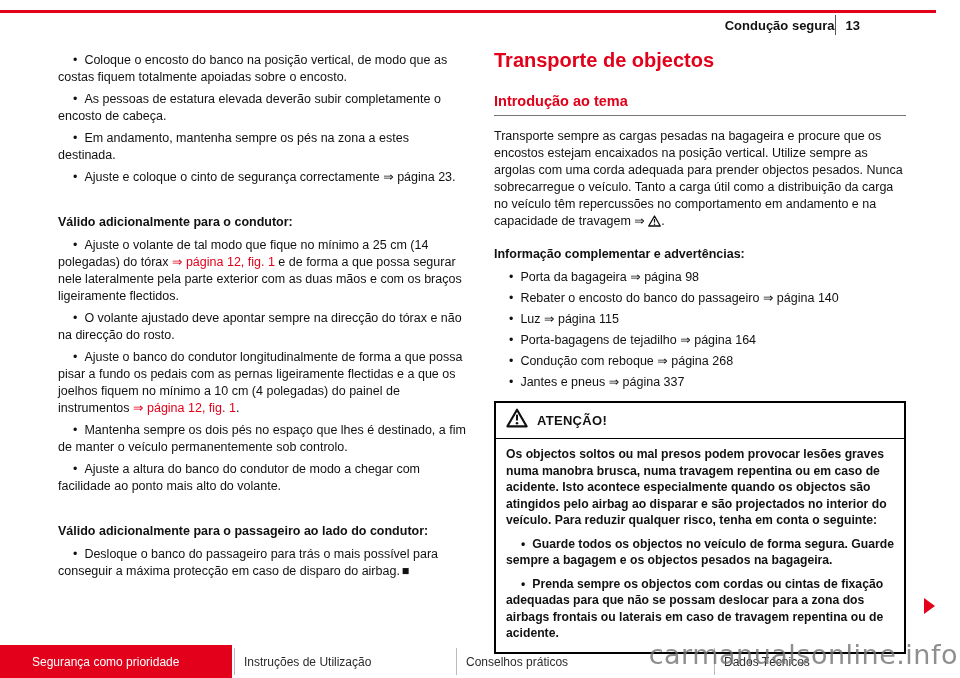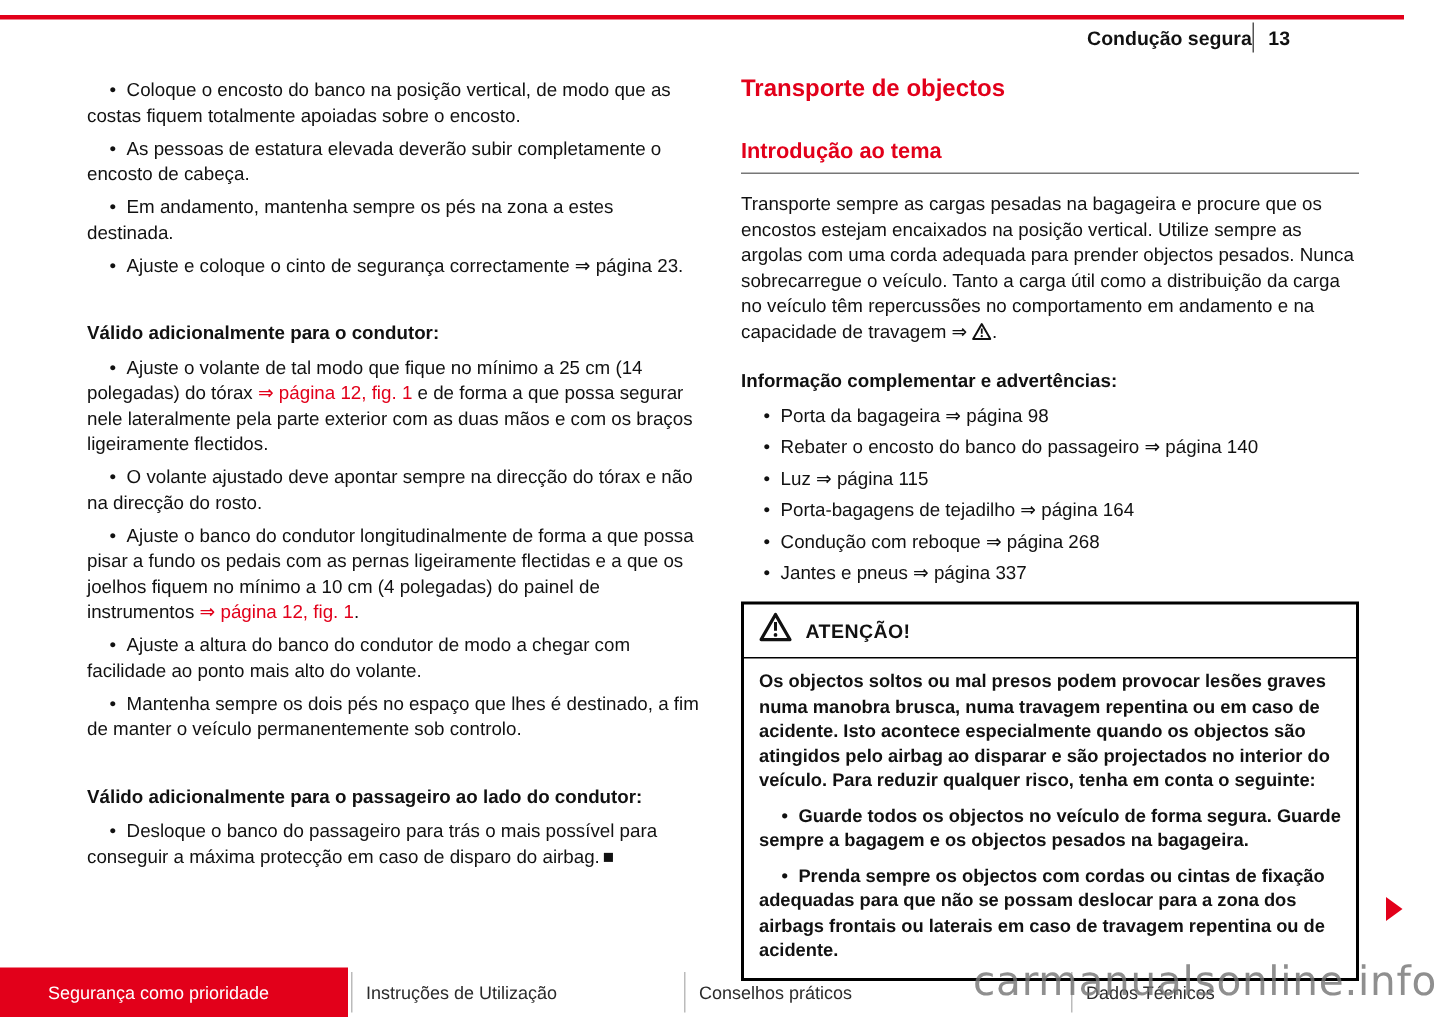--- a/index.html
+++ b/index.html
@@ -19,21 +19,21 @@
   .col-left  { left:58px; }
   .col-right { left:494px; top:48px; }
 
   p { margin:0 0 5px 0; }
   .bullet { text-indent:15px; margin:0 0 5px 0; }
   .bul { padding-right:7px; }
   .bold-head { font-weight:bold; margin:28px 0 6px 0; }
   .ref { color:#e2001a; }
   .endmark { color:#111; padding-left:2px; }
 
-  h1.section { color:#e2001a; font-size:16px; font-weight:bold; margin:0 0 20px 0; line-height:24px; }
+  h1.section { color:#e2001a; font-size:20px; font-weight:bold; margin:0 0 20px 0; line-height:24px; }
   h2.subsection { color:#e2001a; font-size:14.5px; font-weight:bold; margin:0 0 12px 0; padding-bottom:5px; border-bottom:1px solid #777; line-height:18px; }
   .intro { margin:0 0 14px 0; }
   .info-head { font-weight:bold; margin:0 0 6px 0; }
   .info-bullet { text-indent:15px; margin:0 0 4px 0; }
 
   .inline-warn { display:inline-block; vertical-align:-2px; }
 
   
   .warnbox { border:2px solid #000; margin-top:10px; }
   .warn-head { display:flex; align-items:center; gap:9px; padding:5px 10px; border-bottom:1px solid #000; }
@@ -74,22 +74,22 @@
     <p class="bullet"><span class="bul">•</span><span>Coloque o encosto do banco na posição vertical, de modo que as costas fiquem totalmente apoiadas sobre o encosto.</span></p>
     <p class="bullet"><span class="bul">•</span><span>As pessoas de estatura elevada deverão subir completamente o encosto de cabeça.</span></p>
     <p class="bullet"><span class="bul">•</span><span>Em andamento, mantenha sempre os pés na zona a estes destinada.</span></p>
     <p class="bullet"><span class="bul">•</span><span>Ajuste e coloque o cinto de segurança correctamente ⇒ página 23.</span></p>
 
     <p class="bold-head">Válido adicionalmente para o condutor:</p>
 
     <p class="bullet"><span class="bul">•</span><span>Ajuste o volante de tal modo que fique no mínimo a 25 cm (14 polegadas) do tórax </span><span class="ref">⇒ página 12, fig. 1</span><span> e de forma a que possa segurar nele lateralmente pela parte exterior com as duas mãos e com os braços ligeiramente flectidos.</span></p>
     <p class="bullet"><span class="bul">•</span><span>O volante ajustado deve apontar sempre na direcção do tórax e não na direcção do rosto.</span></p>
     <p class="bullet"><span class="bul">•</span><span>Ajuste o banco do condutor longitudinalmente de forma a que possa pisar a fundo os pedais com as pernas ligeiramente flectidas e a que os joelhos fiquem no mínimo a 10 cm (4 polegadas) do painel de instrumentos </span><span class="ref">⇒ página 12, fig. 1</span><span>.</span></p>
+    <p class="bullet"><span class="bul">•</span><span>Mantenha sempre os dois pés no espaço que lhes é destinado, a fim de manter o veículo permanentemente sob controlo.</span></p>
     <p class="bullet"><span class="bul">•</span><span>Ajuste a altura do banco do condutor de modo a chegar com facilidade ao ponto mais alto do volante.</span></p>
-    <p class="bullet"><span class="bul">•</span><span>Mantenha sempre os dois pés no espaço que lhes é destinado, a fim de manter o veículo permanentemente sob controlo.</span></p>
 
     <p class="bold-head">Válido adicionalmente para o passageiro ao lado do condutor:</p>
 
     <p class="bullet"><span class="bul">•</span><span>Desloque o banco do passageiro para trás o mais possível para conseguir a máxima protecção em caso de disparo do airbag.</span><span class="endmark">■</span></p>
   </div>
 
   <div class="col col-right">
     <h1 class="section">Transporte de objectos</h1>
     <h2 class="subsection">Introdução ao tema</h2>
 

